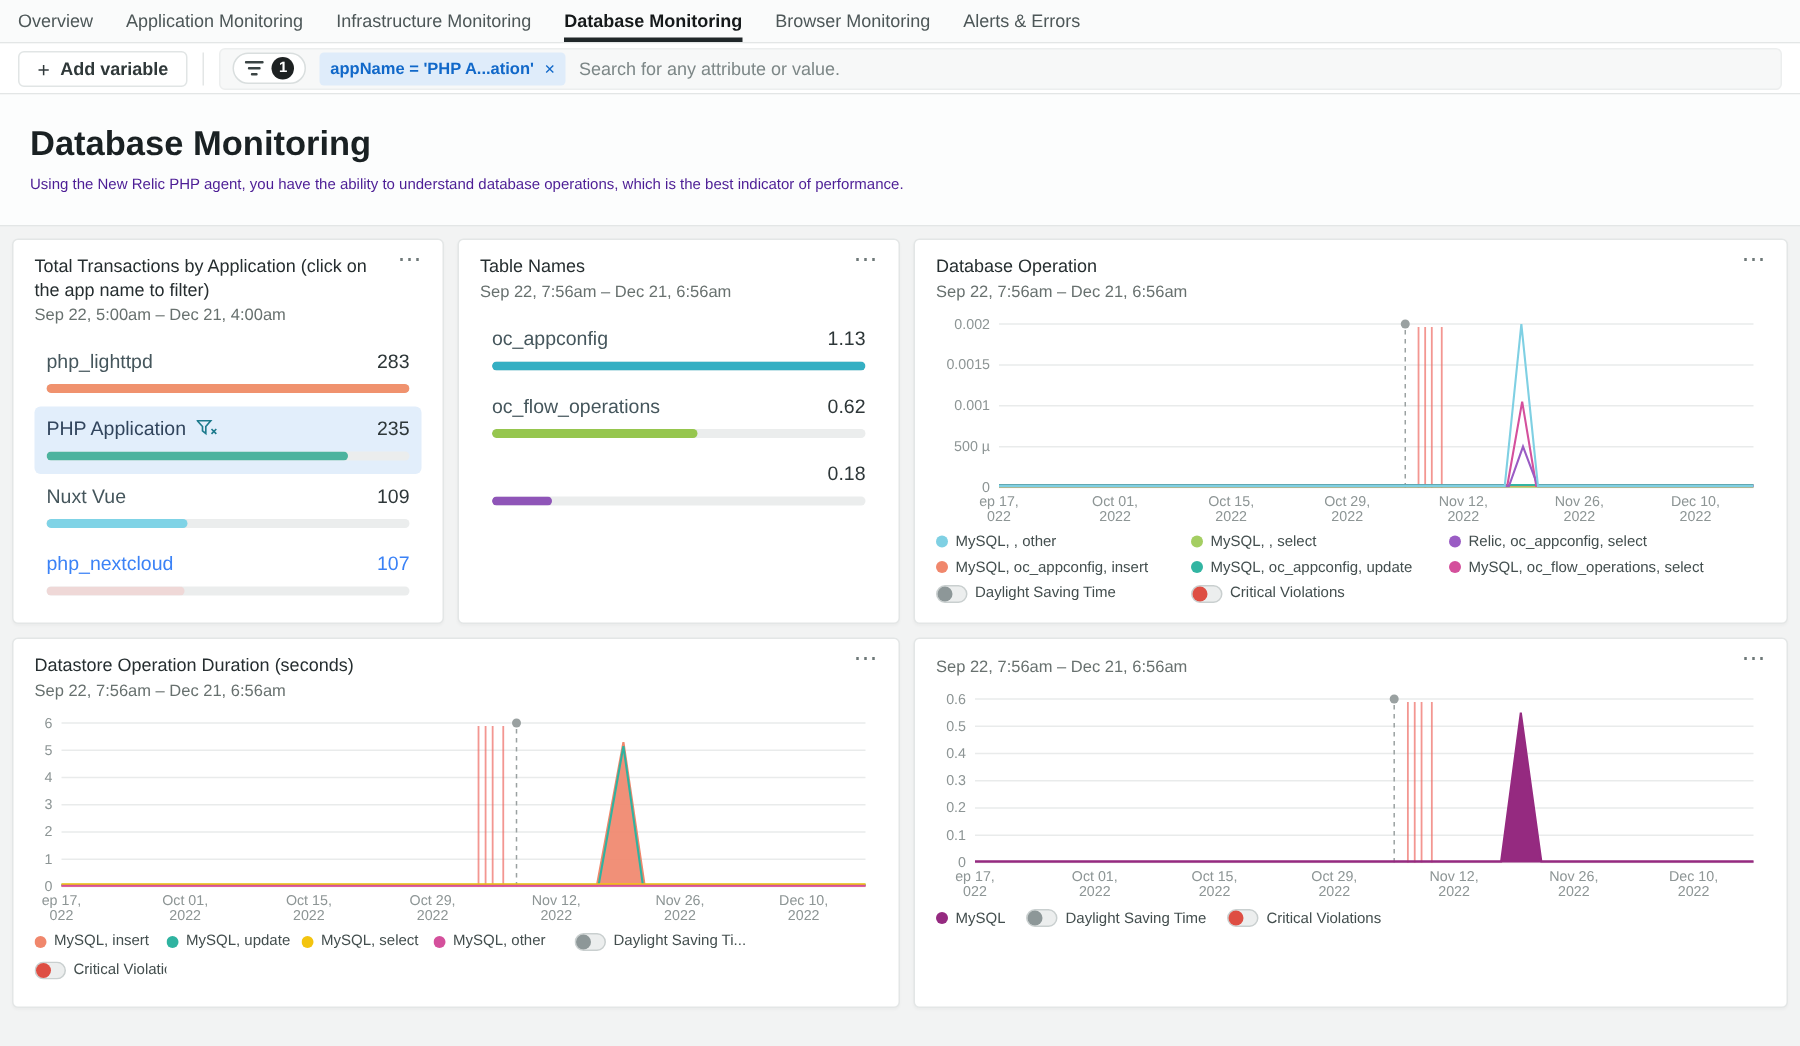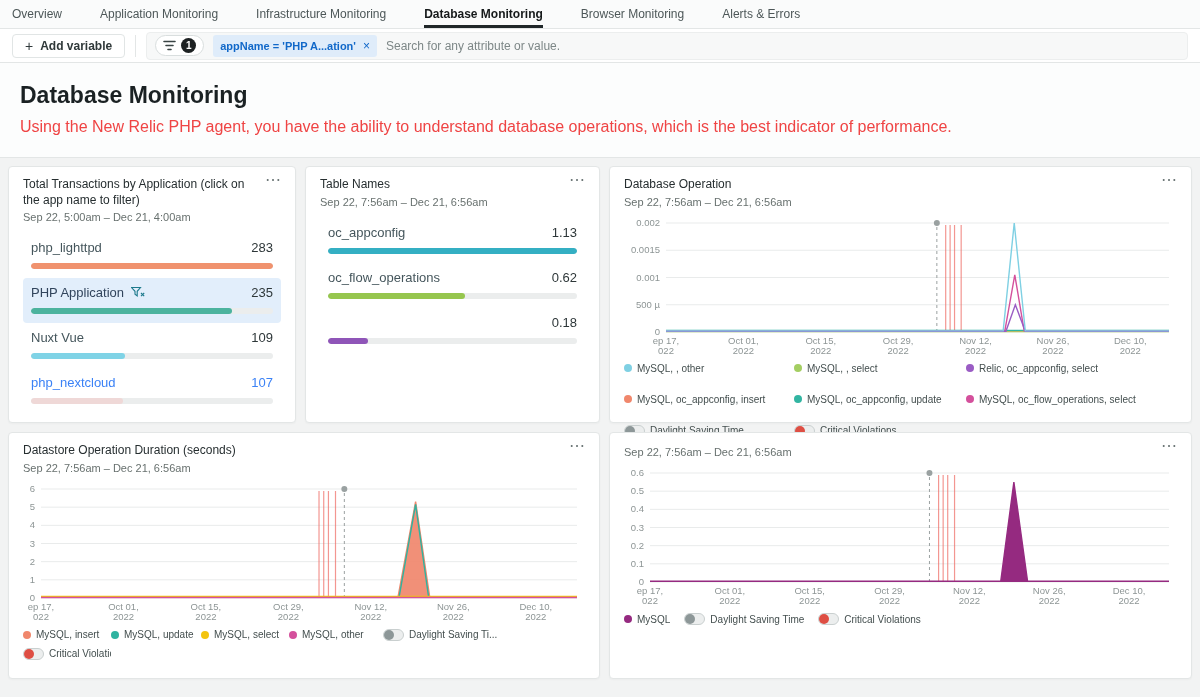--- a/index.html
+++ b/index.html
@@ -1,39 +1,39 @@
 <!DOCTYPE html>
 <html><head>
 <meta charset="utf-8">
 <style>
   *{box-sizing:border-box;margin:0;padding:0}
   html,body{width:1200px;height:697px}
   body{font-family:"Liberation Sans",sans-serif;background:#f2f3f3;color:#293338;overflow:hidden;font-size:12px}
 
   
-  .topnav{display:flex;gap:38px;align-items:stretch;background:#fafbfb;border-bottom:1px solid #e3e6e6;padding:0 12px;height:29px}
+  .topnav{display:flex;gap:22px;align-items:stretch;background:#fafbfb;border-bottom:1px solid #e3e6e6;padding:0 12px;height:29px}
   .tab{display:flex;align-items:center;color:#4d5758;font-size:12px;border-bottom:3px solid transparent;padding-top:3px;cursor:pointer;white-space:nowrap}
   .tab.active{color:#15191a;font-weight:700;border-bottom-color:#202729}
 
   
   .filterbar{display:flex;align-items:center;gap:10px;background:#ffffff;border-bottom:1px solid #e3e6e6;padding:5px 12px;height:34px}
   .add-var{display:inline-flex;align-items:center;gap:7px;background:#fff;border:1px solid #e1e5e5;border-radius:4px;padding:4px 12px;font-size:12px;font-weight:600;color:#2f3839;cursor:pointer;font-family:inherit}
   .plus{font-size:14px;font-weight:400;color:#30393b;line-height:1}
   .vdiv{width:1px;height:22px;background:#e3e6e6}
   .filter-group{flex:1;display:flex;align-items:center;gap:9px;background:#f7f8f8;border:1px solid #eceeee;border-radius:4px;padding:3px 8px;height:28px}
   .funnel-btn{display:inline-flex;align-items:center;gap:5px;border:1px solid #d9dede;border-radius:13px;padding:2px 7px;background:#fff;cursor:pointer}
   .badge{width:15px;height:15px;border-radius:50%;background:#1d2122;color:#fff;font-size:10px;display:flex;align-items:center;justify-content:center;font-weight:700}
   .chip{display:inline-flex;align-items:center;gap:7px;background:#dfecfa;color:#1168c9;font-size:11px;padding:4px 7px;border-radius:3px;font-weight:600;cursor:pointer;white-space:nowrap}
   .chip-x{color:#1168c9;font-size:12px;font-weight:400;cursor:pointer}
   .search-ph{color:#7d8787;font-size:12px;cursor:text}
 
   
   .pagehead{background:#fcfdfd;border-bottom:1px solid #e3e6e6;padding:19px 20px 21px}
   .pagehead h1{font-size:23px;font-weight:700;color:#1a2123}
-  .pagehead p{margin-top:9px;font-size:16px;color:#ef4444}
+  .pagehead p{margin-top:9px;font-size:10px;color:#4c1d95}
 
   
   main{padding:8px}
   .grid-row{display:flex;gap:9px;margin-bottom:9px}
   .card{background:#fff;border:1px solid #e3e6e6;border-radius:4px;padding:10px 14px 8px;position:relative;box-shadow:0 1px 2px rgba(0,0,0,.03)}
   .c1{width:288px;flex:none}.c2{width:295px;flex:none}.c3{flex:1;min-width:0}
   .c4{width:592px;flex:none}.c5{flex:1;min-width:0}
   .row1 .card{height:257px}.row2 .card{height:247px}
   .card h3{font-size:12px;font-weight:400;color:#262e30;line-height:1.3;padding-right:20px}
   .card .sub{font-size:11px;color:#68716f;margin-top:3px}
@@ -53,21 +53,21 @@
   .bar-row.dimmed .bar-fill{opacity:.55}
   .filter-x-icon{display:inline-flex;align-items:center}
 
   
   .chart{margin-top:6px;height:142px}
   svg text{font-family:"Liberation Sans",sans-serif}
   .tick{font-size:9.5px;fill:#8d9595}
 
   
   .legend{margin-top:7px;font-size:10px;color:#434e4e}
-  .legend.grid3{display:grid;grid-template-columns:170px 172px 1fr;row-gap:20px}
+  .legend.grid3{display:grid;grid-template-columns:170px 172px 1fr;row-gap:6px}
   .legend.grid5{display:grid;grid-template-columns:88px 90px 88px 94px 1fr;row-gap:7px}
   .legend.flexrow{display:flex;gap:14px}
   .legend-item{display:flex;align-items:center;gap:5px;white-space:nowrap;overflow:hidden;cursor:pointer}
   .dot{width:8px;height:8px;border-radius:50%;flex:none}
   .toggle{width:21px;height:12px;border-radius:6px;background:#eceeee;border:1px solid #c9cfcf;position:relative;flex:none}
   .knob{position:absolute;left:0;top:0;width:10px;height:10px;border-radius:50%}
 </style>
 </head>
 <body>
 

